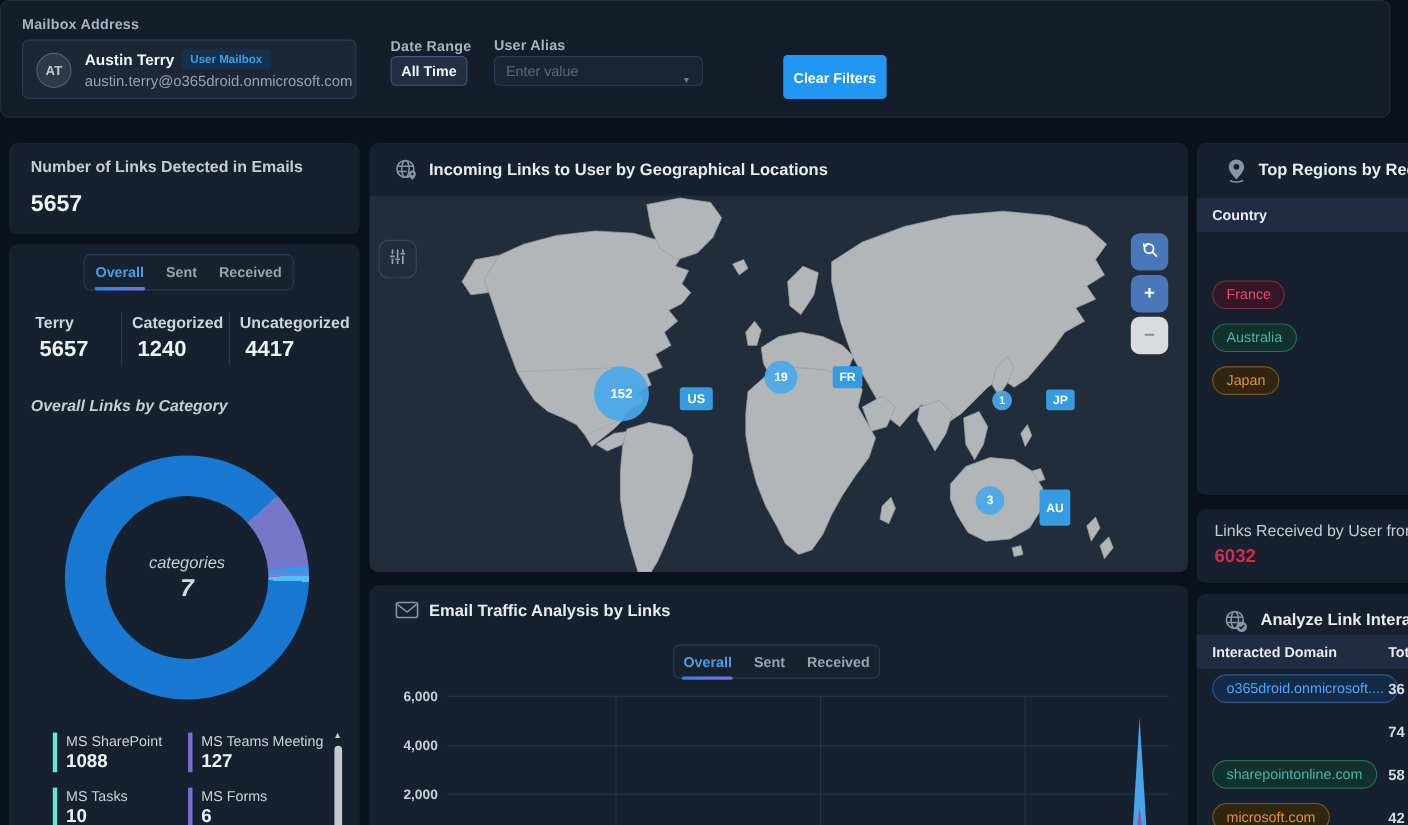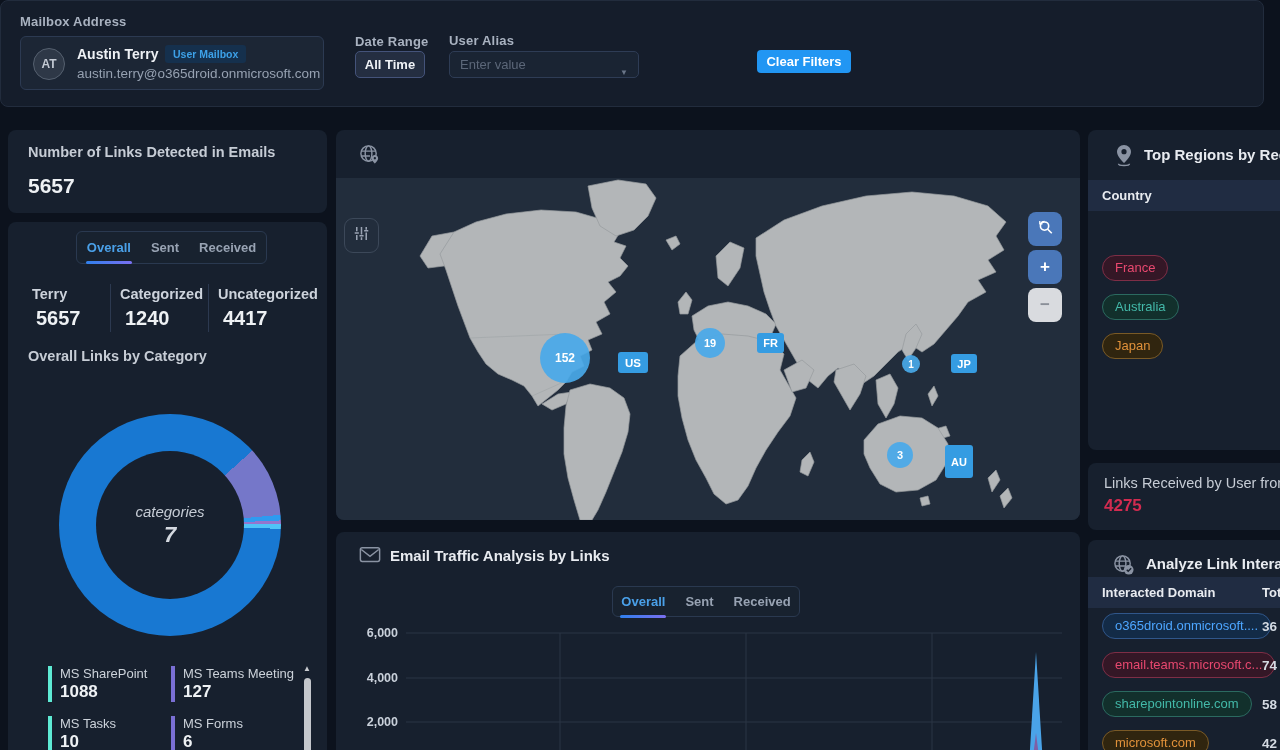--- a/index.html
+++ b/index.html
@@ -13,21 +13,21 @@
   #topbar { left:8px; top:6px; width:1264px; height:107px; background:#151d2b; border:1px solid #222c3d; border-radius:8px; }
   .small-label { position:absolute; font-size:13px; font-weight:bold; color:#a9b2c0; letter-spacing:.2px; white-space:nowrap; }
   #mailbox-card { position:absolute; left:20px; top:36px; width:304px; height:54px; background:#1c2635; border:1px solid #2c3a52; border-radius:6px; cursor:pointer; }
   #avatar { position:absolute; left:12px; top:11px; width:32px; height:32px; border-radius:50%; background:#2e3847; border:1px solid #55606f; color:#c3c9d3; font-size:12px; font-weight:bold; display:flex; align-items:center; justify-content:center; }
   #user-name { position:absolute; left:56px; top:9px; font-size:14px; font-weight:bold; color:#eef1f5; white-space:nowrap; }
   #user-badge { position:absolute; left:144px; top:8px; font-size:10.5px; font-weight:bold; color:#3da1e8; background:#15304d; padding:3px 8px; border-radius:3px; white-space:nowrap; }
   #user-email { position:absolute; left:56px; top:29px; font-size:13.5px; color:#96a1b1; white-space:nowrap; }
   #date-range-btn { position:absolute; left:355px; top:51px; width:70px; height:27px; background:#242e41; border:1px solid #44537a; border-radius:5px; color:#f0f3f7; font-size:13px; font-weight:bold; display:flex; align-items:center; justify-content:center; cursor:pointer; }
   #alias-select { position:absolute; left:449px; top:51px; width:190px; height:27px; background:#1a2433; border:1px solid #2e3c55; border-radius:5px; color:#5c6779; font-size:13px; line-height:25px; padding-left:10px; cursor:pointer; }
   #alias-caret { position:absolute; right:10px; top:8px; font-size:8px; color:#6a7689; }
-  #clear-filters-btn { position:absolute; left:712px; top:50px; width:94px; height:23px; background:#2196f3; border-radius:4px; color:#fff; font-size:13px; font-weight:bold; display:flex; align-items:center; justify-content:center; cursor:pointer;margin-left:45px; }
+  #clear-filters-btn { position:absolute; left:712px; top:50px; width:94px; height:40px; background:#2196f3; border-radius:4px; color:#fff; font-size:13px; font-weight:bold; display:flex; align-items:center; justify-content:center; cursor:pointer; }
 
   
   #links-detected { left:8px; top:130px; width:319px; height:83px; }
   .panel-title { position:absolute; font-size:14.5px; font-weight:bold; color:#c6ccd5; white-space:nowrap; }
   .big-value { position:absolute; font-size:21px; font-weight:bold; color:#eef1f4; }
 
   #summary-panel { left:8px; top:222px; width:319px; height:560px; }
   .tabs-box { position:absolute; display:flex; align-items:center; justify-content:center; background:#18222f; border:1px solid #2a3950; border-radius:6px; }
   .tab { position:relative; padding:0 10px; font-size:13px; font-weight:bold; color:#98a3b3; cursor:pointer; }
   .tab.active { color:#4aa0e8; }
@@ -124,21 +124,21 @@
 
     <div class="stat-label" style="left:24px; top:64px;">Terry</div>
     <div class="stat-value" style="left:28px; top:85px;">5657</div>
     <div class="stat-div" style="left:102px; top:62px;"></div>
     <div class="stat-label" style="left:112px; top:64px;">Categorized</div>
     <div class="stat-value" style="left:117px; top:85px;">1240</div>
     <div class="stat-div" style="left:200px; top:62px;"></div>
     <div class="stat-label" style="left:210px; top:64px;">Uncategorized</div>
     <div class="stat-value" style="left:215px; top:85px;">4417</div>
 
-    <div class="panel-title" style="left:20px; top:126px;">Overall Links by Category</div>
+    <div class="panel-title" style="left:20px; top:140px;font-style:italic;">Overall Links by Category</div>
 
     <div id="donut" style="background: conic-gradient(from 92deg, rgb(24, 120, 210) 0deg, rgb(24, 120, 210) 315.871deg, rgb(117, 119, 201) 315.871deg, rgb(117, 119, 201) 352.742deg, rgb(46, 155, 240) 352.742deg, rgb(46, 155, 240) 355.645deg, rgb(149, 117, 205) 355.645deg, rgb(149, 117, 205) 357.387deg, rgb(79, 195, 247) 357.387deg, rgb(79, 195, 247) 360deg);">
       <div id="donut-hole">
         <div class="c-label">categories</div>
         <div class="c-value">7</div>
       </div>
     </div>
 
     <div class="legend-item" style="left:40px; top:444px;">
       <div class="legend-label">MS SharePoint</div>
@@ -166,20 +166,21 @@
       <svg width="23" height="23" viewBox="0 0 24 24">
         <g fill="none" stroke="#8a93a3" stroke-width="1.5">
           <circle cx="11" cy="11" r="8"></circle>
           <ellipse cx="11" cy="11" rx="3.5" ry="8"></ellipse>
           <path d="M3.5 8.5h15M3.8 13.5h8.7"></path>
         </g>
         <path d="M17.6 12.6c1.9 0 3.4 1.5 3.4 3.3 0 2.4-3.4 5.6-3.4 5.6s-3.4-3.2-3.4-5.6c0-1.8 1.5-3.3 3.4-3.3z" fill="#8a93a3"></path>
         <circle cx="17.6" cy="15.9" r="1.2" fill="#17202e"></circle>
       </svg>
     </span>
+    <div class="panel-header-title" style="left:54px; top:16px;">Incoming Links to User by Geographical Locations</div>
 
     <div id="map-area">
       <svg width="744" height="342" viewBox="0 0 744 342">
         <g fill="#b3b6b8" stroke="#969b9e" stroke-width="0.7" stroke-linejoin="round">
           <polygon points="84,78 96,58 118,54 132,62 126,78 108,88 92,90"></polygon>
           <polygon points="118,54 140,44 170,36 205,32 240,34 268,42 284,54 278,64 290,68 284,80 292,88 284,98 272,104 280,114 268,124 274,136 260,144 266,156 252,162 256,172 244,178 248,188 236,194 230,204 222,212 212,220 202,228 196,218 188,208 176,202 162,196 150,186 142,174 134,160 128,144 122,128 116,110 110,92 104,76"></polygon>
           <polygon points="252,8 282,2 310,6 320,20 312,38 298,52 280,58 264,48 256,30"></polygon>
           <polygon points="330,62 340,58 344,66 336,72"></polygon>
           <polygon points="342,124 350,114 356,122 352,136 344,136"></polygon>
           <polygon points="380,78 394,64 408,70 404,90 392,108 382,100"></polygon>
@@ -292,21 +293,21 @@
       <div class="table-header-text" style="margin-left:14px;">Country</div>
     </div>
 
     <div class="chip c-red" style="left:14px; top:125px;">France</div>
     <div class="chip c-teal" style="left:14px; top:164px;">Australia</div>
     <div class="chip c-orange" style="left:14px; top:203px;">Japan</div>
   </div>
 
   <div id="received-panel" class="panel">
     <div class="panel-title" style="left:16px; top:12px; font-weight:normal;">Links Received by User from Unknown Senders</div>
-    <div id="received-value">4275</div>
+    <div id="received-value">6032</div>
   </div>
 
   <div id="interactions-panel" class="panel">
     <span class="header-icon" style="left:24px; top:13px;">
       <svg width="23" height="23" viewBox="0 0 24 24">
         <g fill="none" stroke="#8a93a3" stroke-width="1.5">
           <circle cx="11" cy="11" r="8"></circle>
           <ellipse cx="11" cy="11" rx="3.5" ry="8"></ellipse>
           <path d="M3.5 8.5h15M3.5 13.5h10"></path>
         </g>
@@ -317,21 +318,20 @@
     <div class="panel-header-title" style="left:58px; top:15px;">Analyze Link Interactions</div>
 
     <div class="table-header-row" style="top:37px;">
       <div class="table-header-text" style="margin-left:14px;">Interacted Domain</div>
       <div class="table-header-text" style="position:absolute; left:174px;">Total Interactions</div>
     </div>
 
     <div class="chip c-blue" style="left:14px; top:73px;">o365droid.onmicrosoft....</div>
     <div class="row-value" style="top:79px;">36</div>
 
-    <div class="chip c-red" style="left:14px; top:112px;">email.teams.microsoft.c...</div>
     <div class="row-value" style="top:118px;">74</div>
 
     <div class="chip c-teal" style="left:14px; top:151px;">sharepointonline.com</div>
     <div class="row-value" style="top:157px;">58</div>
 
     <div class="chip c-orange" style="left:14px; top:190px;">microsoft.com</div>
     <div class="row-value" style="top:196px;">42</div>
   </div>
 
 </div>

